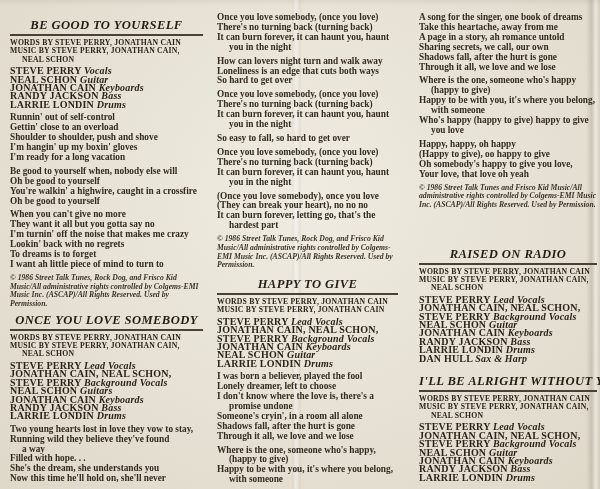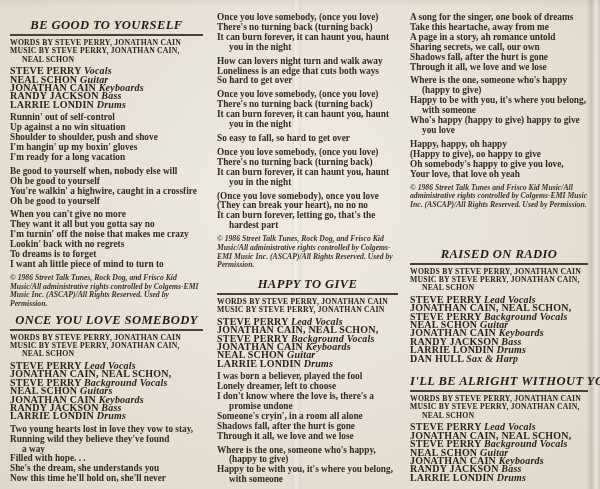--- a/index.html
+++ b/index.html
@@ -22,21 +22,21 @@
     pointer-events:none;
   }
   .right-fold{
     position:absolute;top:0;bottom:0;right:0;width:14px;
     background:linear-gradient(90deg, rgba(90,80,60,0.0), rgba(80,70,50,0.16) 40%, rgba(255,255,255,0.30) 70%, rgba(110,100,80,0.12));
     pointer-events:none;
   }
   .col{position:absolute;color:#2e261b;}
   .col1{left:10px;top:18px;width:193px;}
   .col2{left:217px;top:13px;width:181px;}
-  .col3{left:410px;top:13px;width:178px;}
+  .col3{left:419px;top:13px;width:178px;}
 
   .heading{
     font-size:12.6px;font-weight:bold;font-style:italic;
     letter-spacing:0.4px;color:#241d15;white-space:nowrap;
     border-bottom:2px solid #4a4135;padding-bottom:1px;margin:0 0 3px 0;text-align:center;
   }
   .heading.mt{margin-top:4px;}
   .credits{margin-top:1px;}
   .credit-line{
     font-size:7.7px;font-weight:bold;line-height:8.4px;
@@ -78,21 +78,21 @@
       </div>
       <div class="personnel">
         <div class="person-line"><span class="pname">STEVE PERRY</span> <span class="role">Vocals</span></div>
         <div class="person-line"><span class="pname">NEAL SCHON</span> <span class="role">Guitar</span></div>
         <div class="person-line"><span class="pname">JONATHAN CAIN</span> <span class="role">Keyboards</span></div>
         <div class="person-line"><span class="pname">RANDY JACKSON</span> <span class="role">Bass</span></div>
         <div class="person-line"><span class="pname">LARRIE LONDIN</span> <span class="role">Drums</span></div>
       </div>
       <div class="stanza">
         <div class="lyric-line">Runnin' out of self-control</div>
-        <div class="lyric-line">Up against a no win situation</div>
+        <div class="lyric-line">Gettin' close to an overload</div>
         <div class="lyric-line">Shoulder to shoulder, push and shove</div>
         <div class="lyric-line">I'm hangin' up my boxin' gloves</div>
         <div class="lyric-line">I'm ready for a long vacation</div>
       </div>
       <div class="stanza">
         <div class="lyric-line">Be good to yourself when, nobody else will</div>
         <div class="lyric-line">Oh be good to yourself</div>
         <div class="lyric-line">You're walkin' a highwire, caught in a crossfire</div>
         <div class="lyric-line">Oh be good to yourself</div>
       </div>

